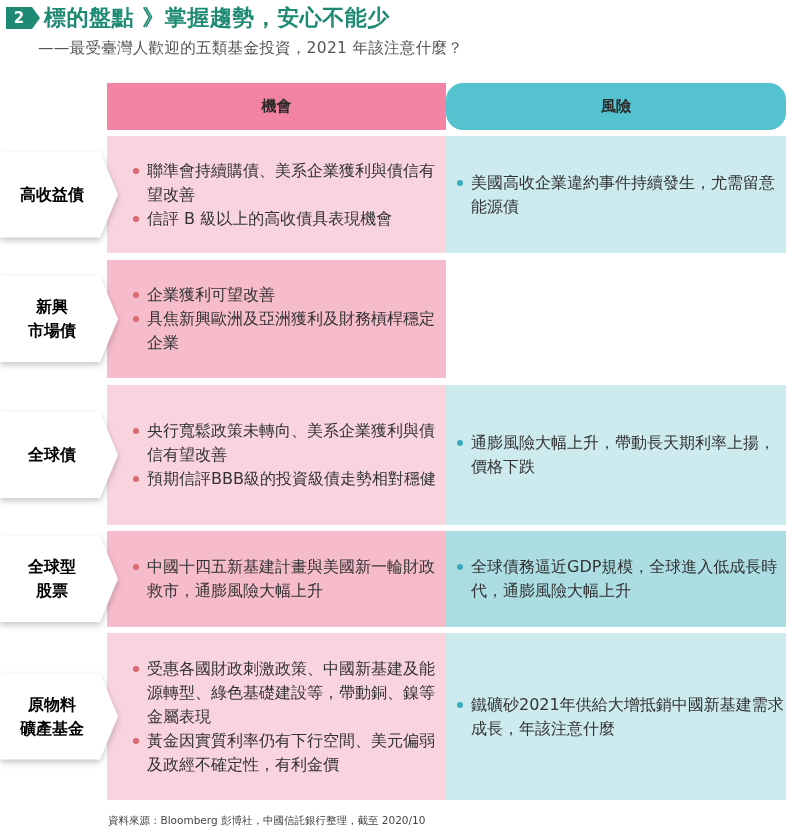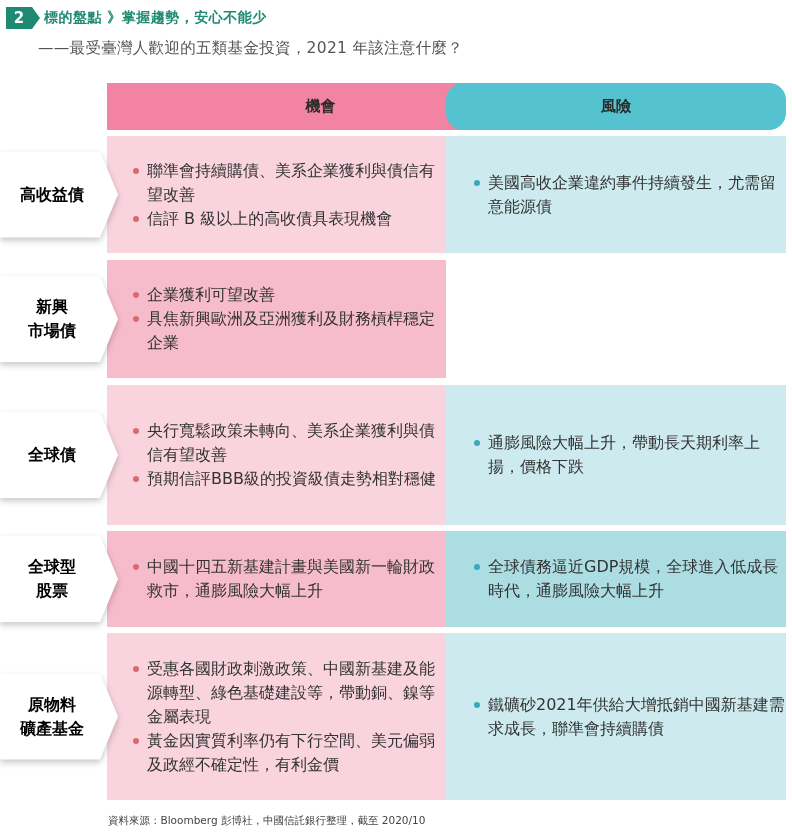--- a/index.html
+++ b/index.html
@@ -40,21 +40,21 @@
     position: absolute;
     right: -8px;
     top: 0;
     width: 0;
     height: 0;
     border-top: 11px solid transparent;
     border-bottom: 11px solid transparent;
     border-left: 8px solid #1f8a73;
   }
   .title {
-    font-size: 14px;
+    font-size: 22px;
     font-weight: bold;
     color: #1f8a73;
     letter-spacing: 0.5px;
   }
   .subtitle {
     position: absolute;
     left: 38px;
     top: 38px;
     font-size: 15.5px;
     color: #555555;
@@ -64,38 +64,38 @@
     position: absolute;
     top: 83px;
     height: 47px;
     display: flex;
     align-items: center;
     justify-content: center;
     font-weight: bold;
     font-size: 15px;
     color: #2a2a2a;
   }
-  .header.opp { left: 107px; width: 339px; background: #f283a3; padding-left: 44px; }
+  .header.opp { left: 107px; width: 339px; background: #f283a3; }
   .header.risk { left: 446px; width: 340px; background: #54c3cf; border-radius: 17px; }
 
   .row {
     position: absolute;
     left: 0;
     width: 792px;
   }
   .cell {
     position: absolute;
     top: 0;
     bottom: 0;
     display: flex;
     flex-direction: column;
     justify-content: center;
   }
   .cell.opp { left: 107px; width: 339px; padding-left: 26px; box-sizing: border-box; }
-  .cell.risk { left: 446px; width: 340px; padding-left: 28px; box-sizing: border-box; }
+  .cell.risk { left: 446px; width: 340px; padding-left: 11px; box-sizing: border-box; }
   .row.light .cell.opp { background: #f9d4de; }
   .row.dark .cell.opp { background: #f7bccb; }
   .row.light .cell.risk { background: #cdebef; }
   .row.dark .cell.risk { background: #abdde3; }
 
   .bullet {
     position: relative;
     padding-left: 14px;
     font-size: 16px;
     line-height: 24px;
@@ -224,21 +224,21 @@
     </div>
   </div>
 </div>
 
 <div class="row light" style="top:633px;height:167px;">
   <div class="cell opp">
     <div class="bullet"><span class="dot"></span><span>受惠各國財政刺激政策、中國新基建及能源轉型、綠色基礎建設等，帶動銅、鎳等金屬表現</span></div>
     <div class="bullet"><span class="dot"></span><span>黃金因實質利率仍有下行空間、美元偏弱及政經不確定性，有利金價</span></div>
   </div>
   <div class="cell risk">
-    <div class="bullet"><span class="dot"></span><span>鐵礦砂2021年供給大增抵銷中國新基建需求成長，聯準會持續購債</span></div>
+    <div class="bullet"><span class="dot"></span><span>鐵礦砂2021年供給大增抵銷中國新基建需求成長，年該注意什麼</span></div>
   </div>
   <div class="label-tab">
     <div class="shape"></div>
     <div class="text">
       <span>原物料</span>
       <span>礦產基金</span>
     </div>
   </div>
 </div>
 

